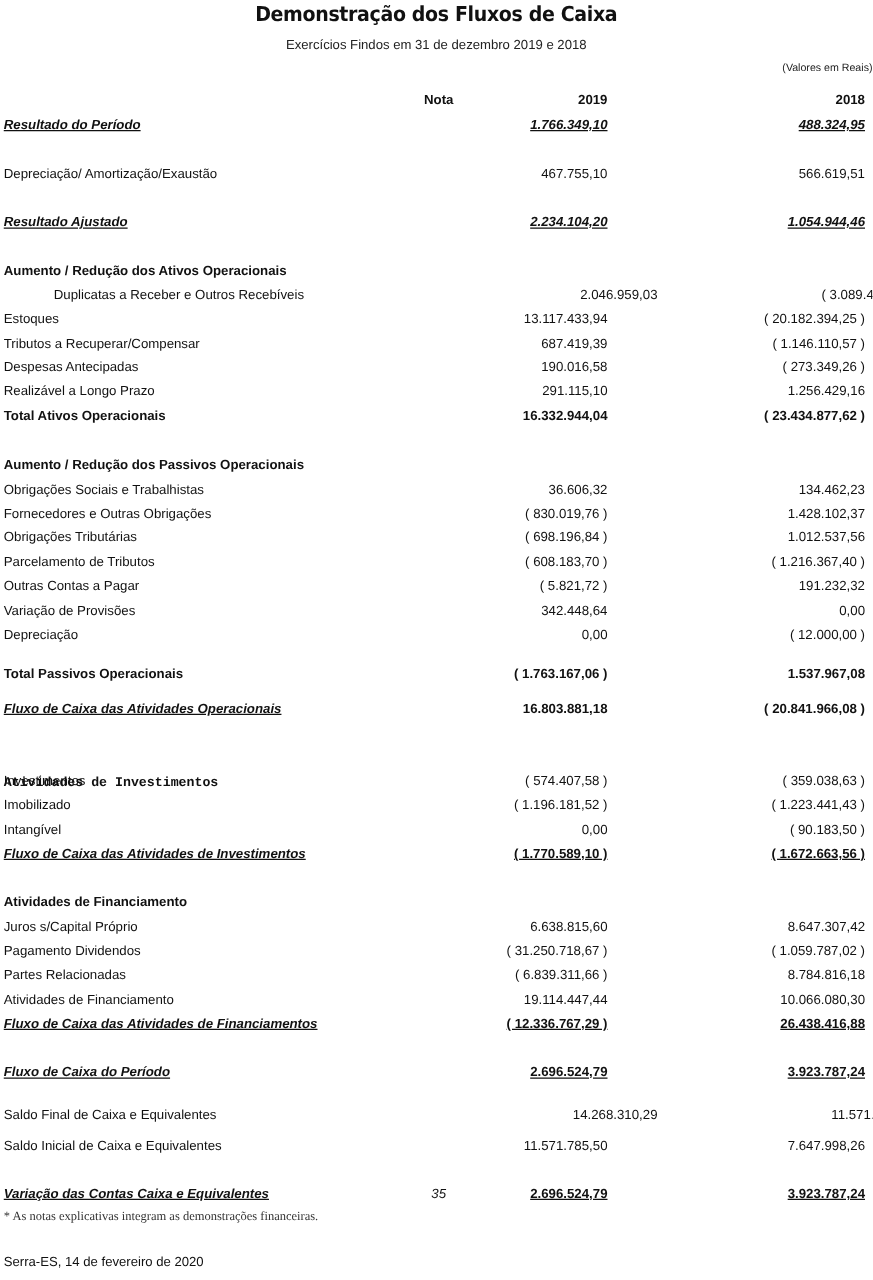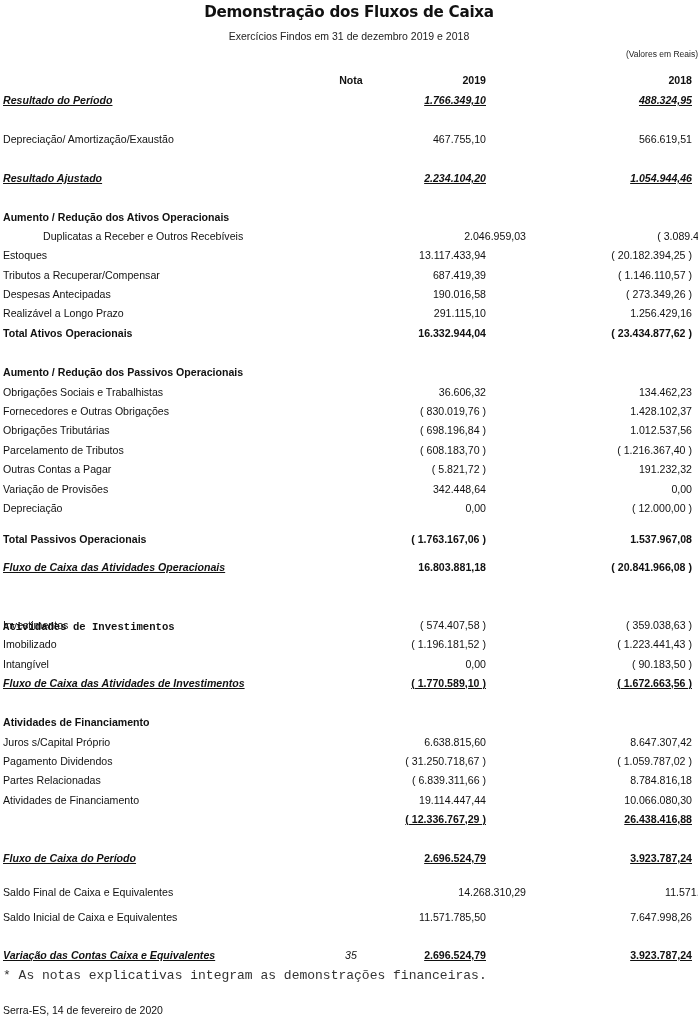--- a/index.html
+++ b/index.html
@@ -28,21 +28,21 @@
   .row .nota  { position: absolute; left: 336px; width: 30px; text-align: center; }
   .row .v2019 { position: absolute; right: 212px; text-align: right; white-space: nowrap; }
   .row .v2018 { position: absolute; right: 6px; text-align: right; white-space: nowrap; }
   .b { font-weight: bold; }
   .i { font-style: italic; }
   .u { text-decoration: underline; }
   .hdr .nota { left: 333px; width: 36px; }
   .hdr .v2019 { right: 212px; }
   .footnote {
     position: absolute; left: 3px; top: 968px;
-    font-family: Liberation Mono, monospace; font-size: 13px; color: #333;
+    font-family: Liberation Serif, serif; font-size: 10px; color: #333;
   }
   .place {
     position: absolute; left: 3px; top: 1004px; font-size: 10.5px;
   }
 </style>
 </head>
 <body>
 
 <div class="title">Demonstração dos Fluxos de Caixa</div>
 <div class="subtitle">Exercícios Findos em 31 de dezembro 2019 e 2018</div>
@@ -229,20 +229,21 @@
       <span class="v2019">( 6.839.311,66 )</span>
       <span class="v2018">8.784.816,18</span>
     </div>
     <div class="row" style="top: 792px;">
       <span class="label">Atividades de Financiamento</span>
       <span class="nota i"></span>
       <span class="v2019">19.114.447,44</span>
       <span class="v2018">10.066.080,30</span>
     </div>
     <div class="row" style="top: 811px;">
+      <span class="label b i u">Fluxo de Caixa das Atividades de Financiamentos</span>
       <span class="nota i"></span>
       <span class="v2019 b u">( 12.336.767,29 )</span>
       <span class="v2018 b u">26.438.416,88</span>
     </div>
     <div class="row" style="top: 850px;">
       <span class="label b i u">Fluxo de Caixa do Período</span>
       <span class="nota i"></span>
       <span class="v2019 b u">2.696.524,79</span>
       <span class="v2018 b u">3.923.787,24</span>
     </div>

